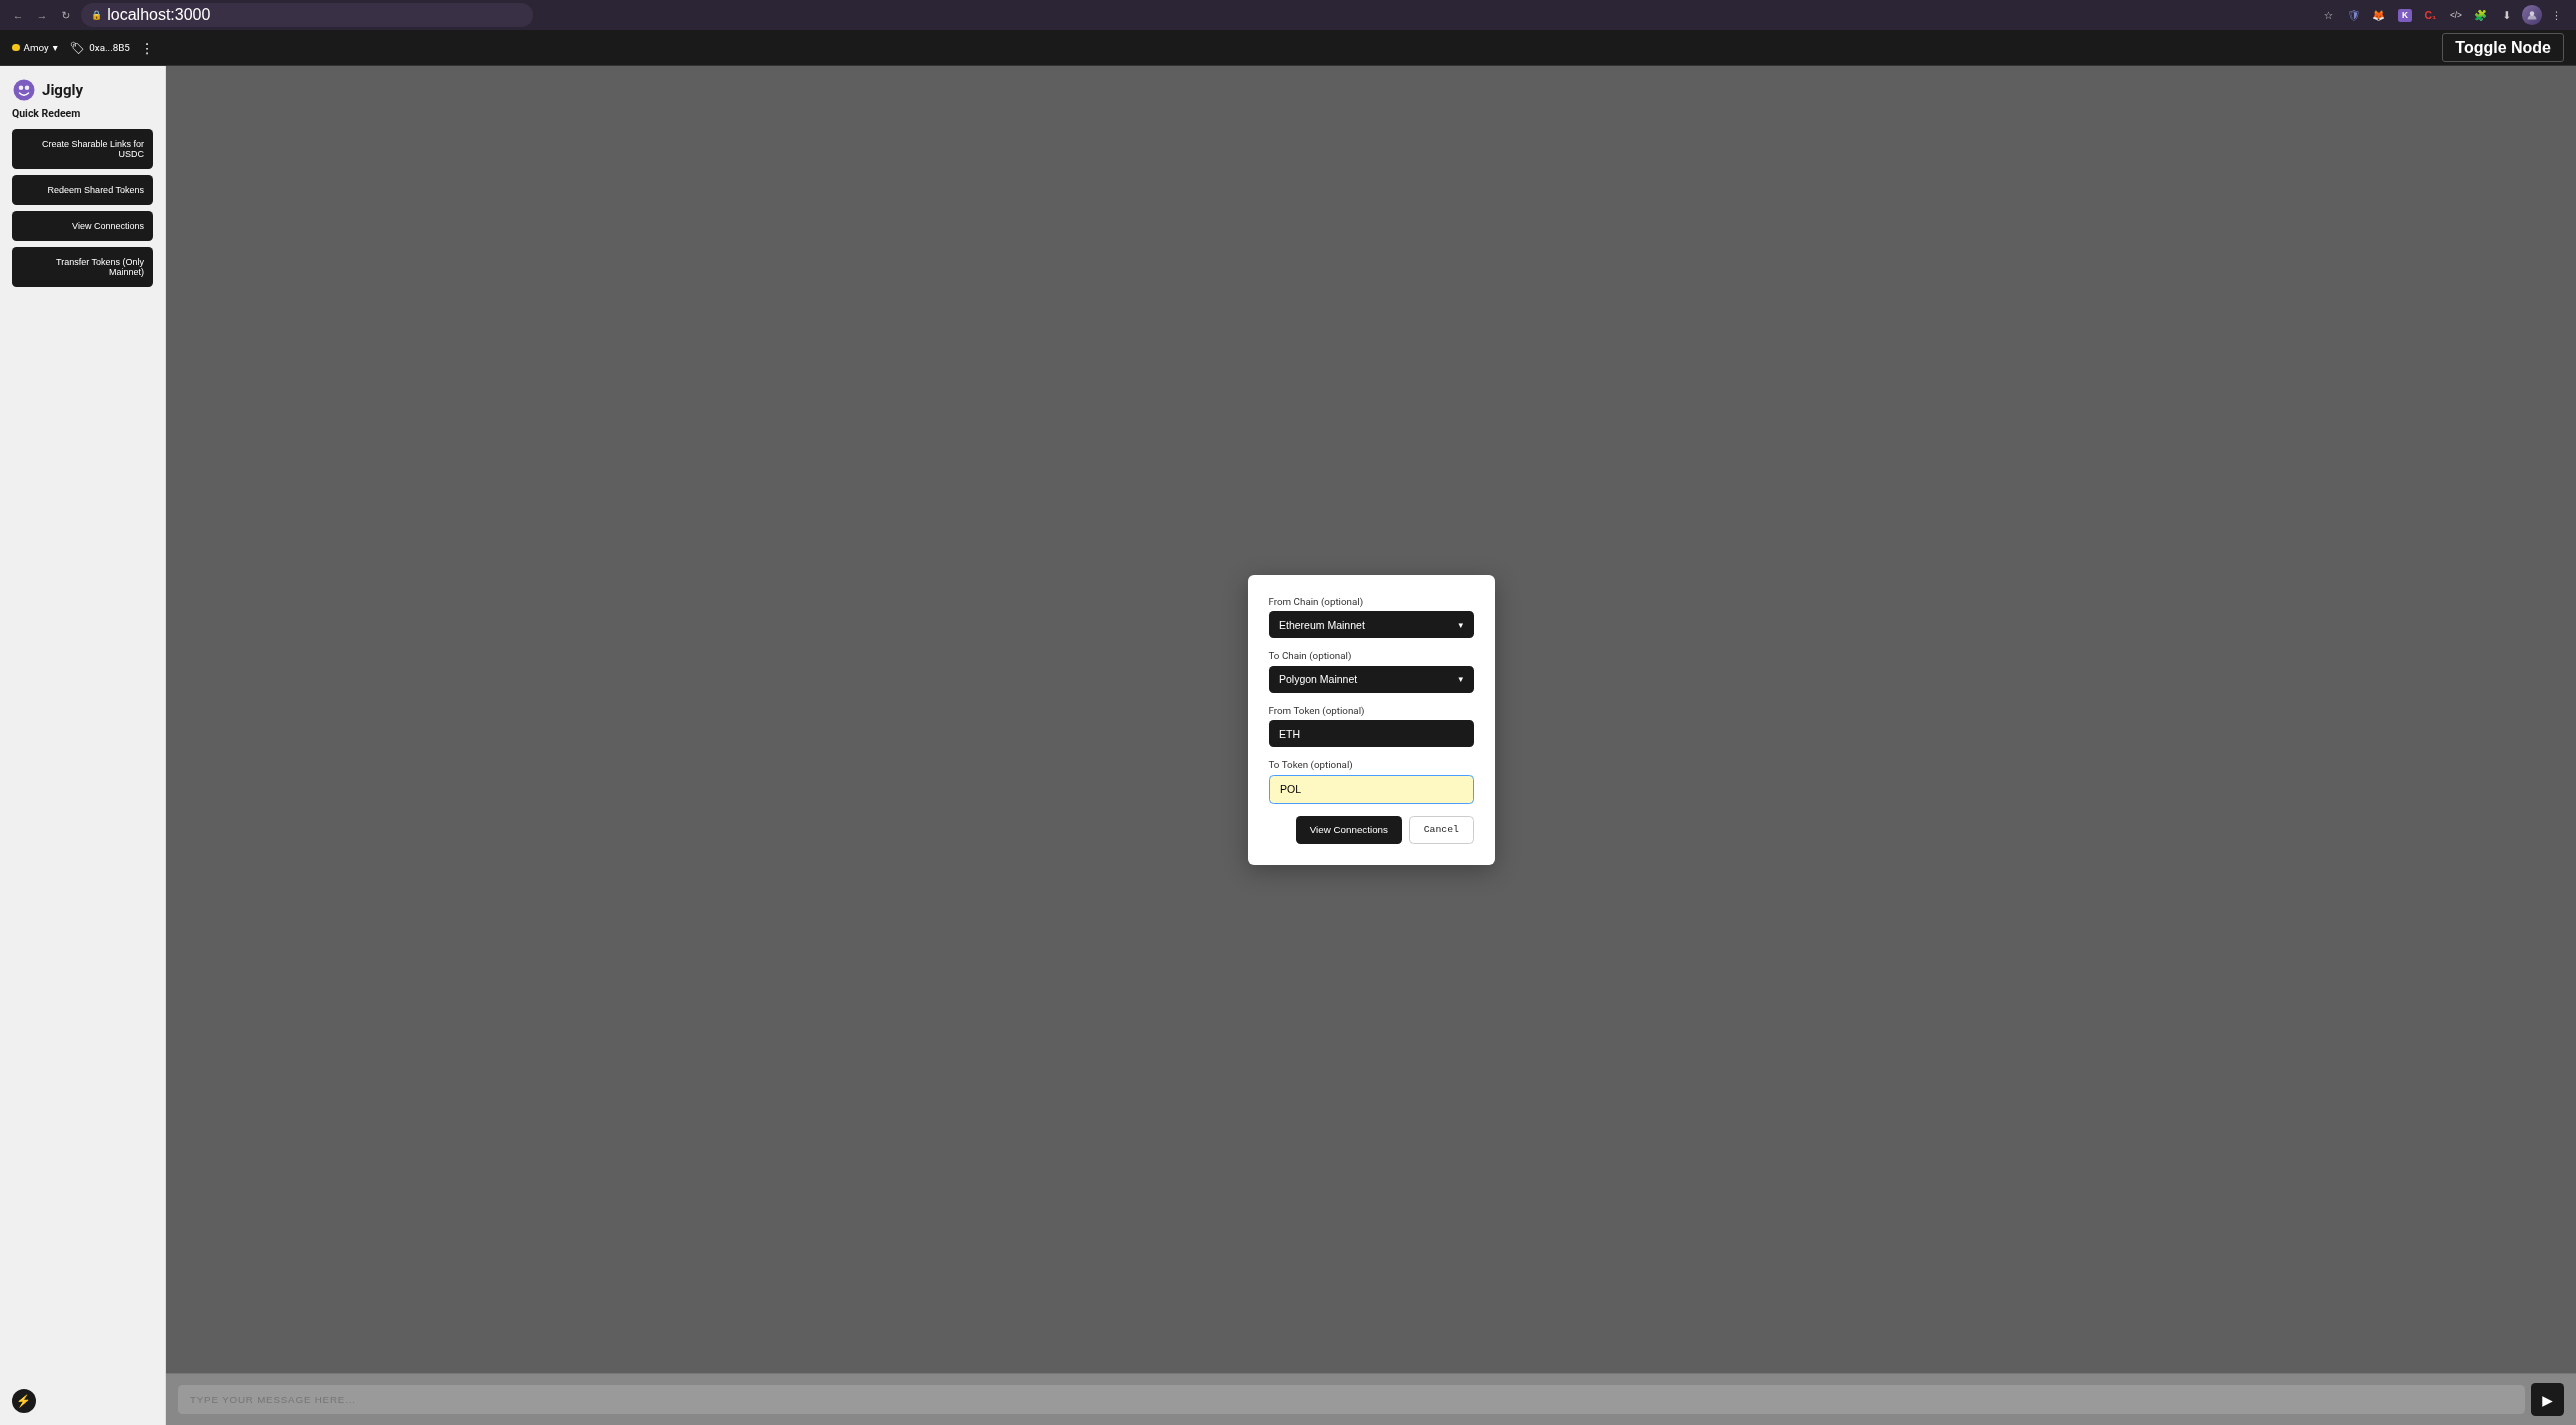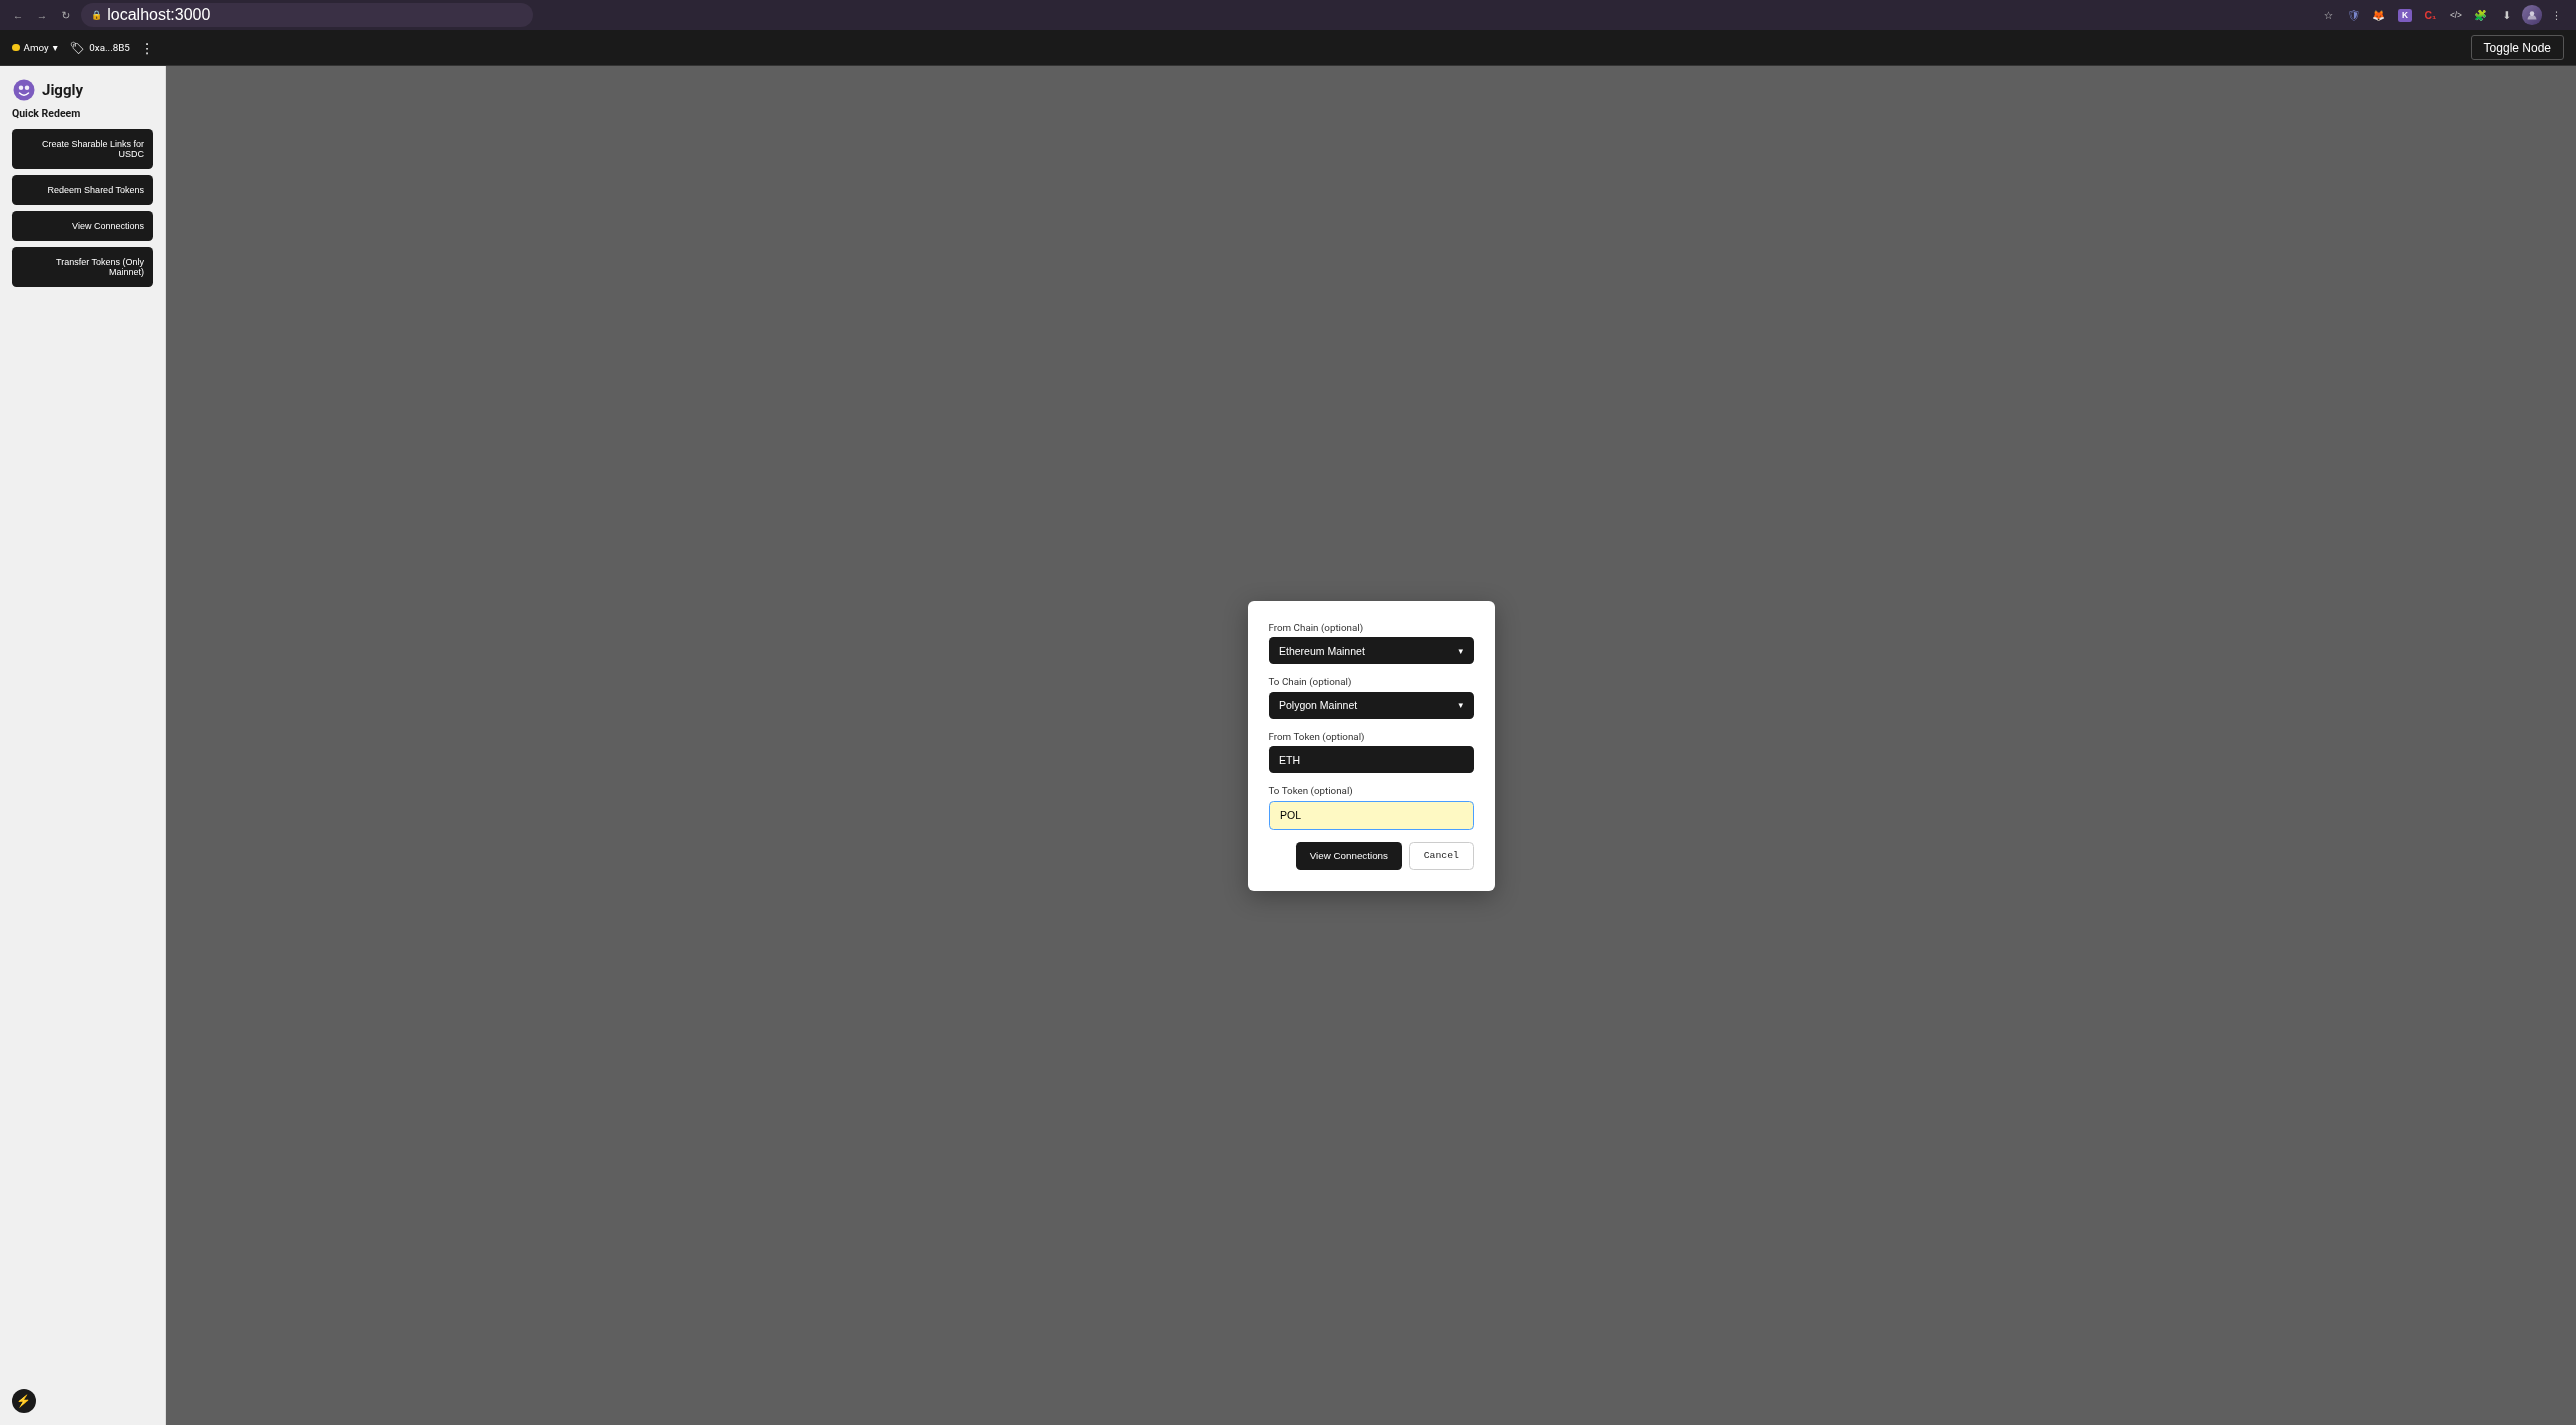--- a/index.html
+++ b/index.html
@@ -143,21 +143,22 @@
     }
 
     .toggle-node-btn {
       margin-left: auto;
       background: #1a1a1a;
       border: 0.8px solid #555;
       color: #fff;
       padding: 4.5px 12px;
       border-radius: 3px;
       cursor: pointer;
-      font-size: 12px;
+      font-size: 16px;
+      font-weight: bold;
     }
 
     
     .main-content {
       display: flex;
       flex: 1;
       overflow: hidden;
     }
 
     
@@ -510,17 +511,23 @@
             <div class="modal-actions">
               <button class="btn-view-connections">View Connections</button>
               <button class="btn-cancel">Cancel</button>
             </div>
 
           </div>
         </div>
 
       </div>
 
+      <div class="chat-input-bar">
+        <input class="chat-input" type="text" placeholder="TYPE YOUR MESSAGE HERE..." style="">
+        <button class="chat-send-btn">
+          <span>▶</span>
+        </button>
+      </div>
 
     </div>
   </div>
 </div>
 
 
 </body></html>

